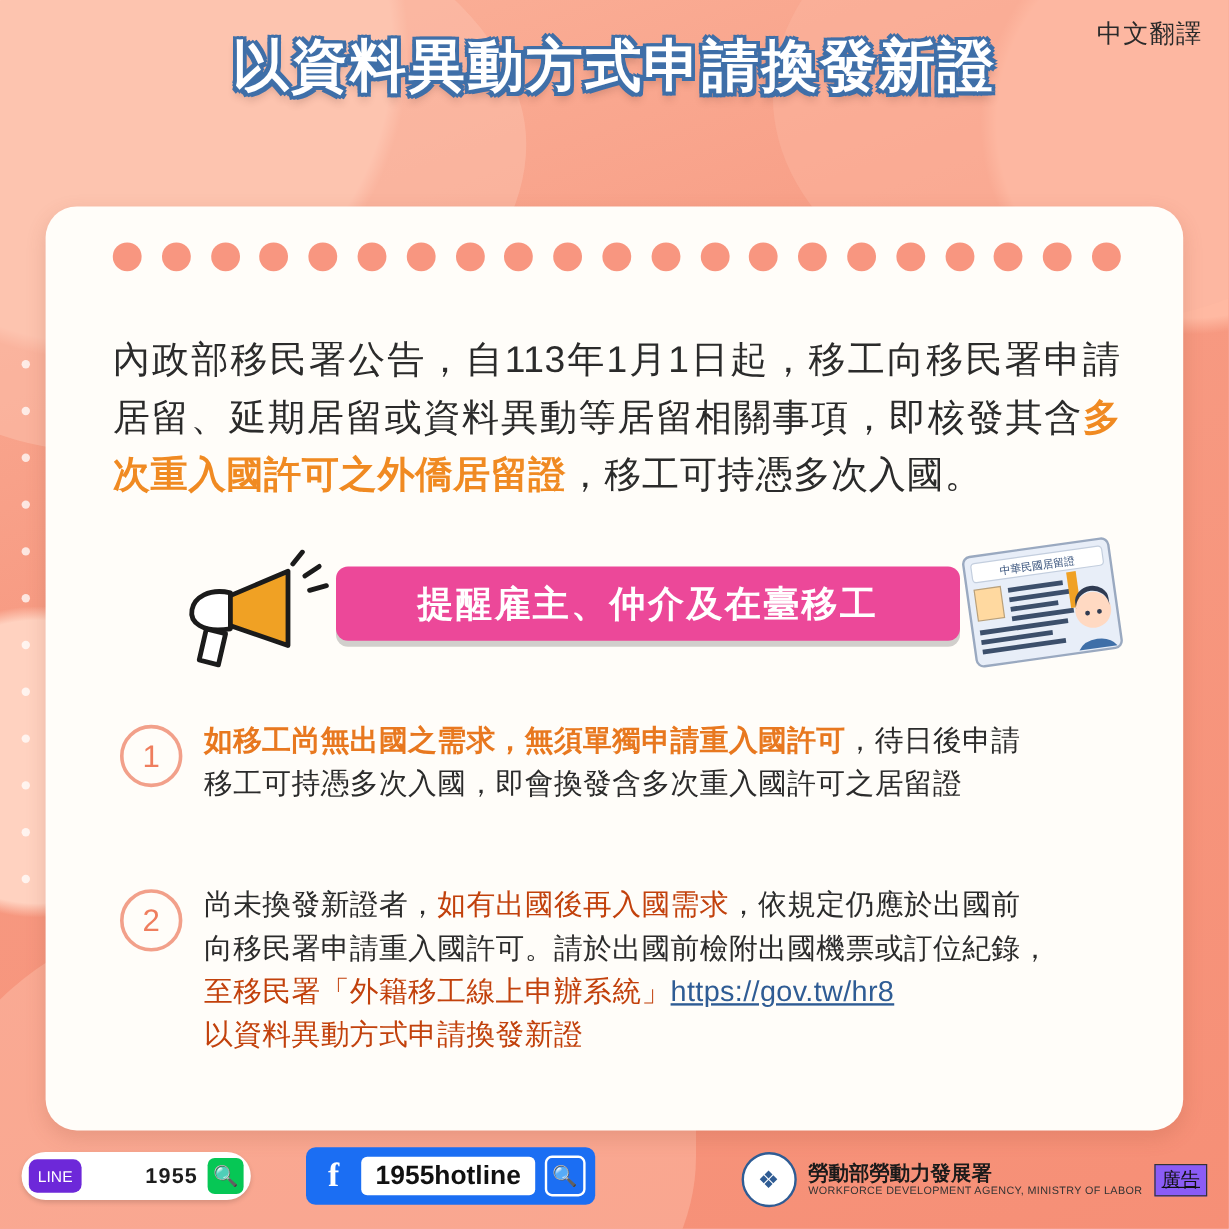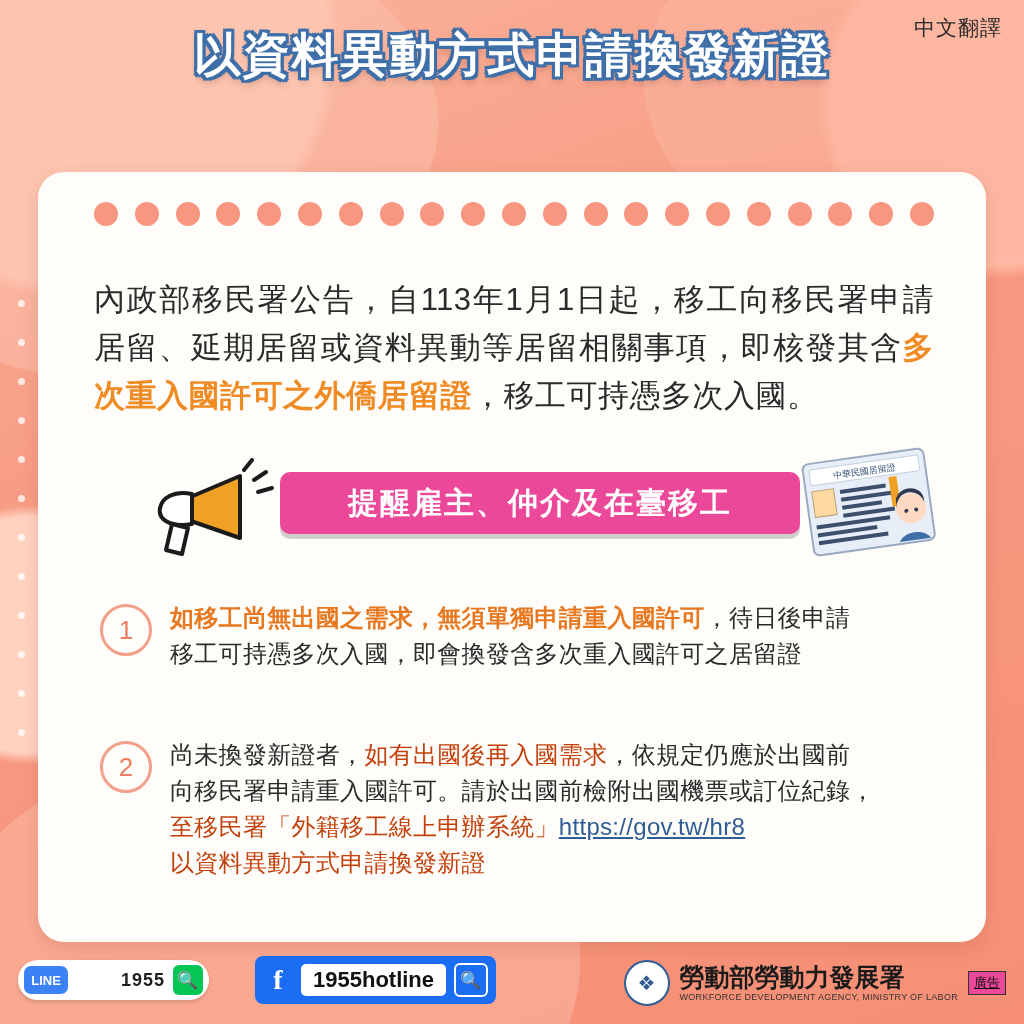--- a/index.html
+++ b/index.html
@@ -237,24 +237,24 @@
     display: flex;
     align-items: center;
     padding: 0 6px 0 6px;
     gap: 8px;
     box-shadow: 0 2px 4px rgba(0,0,0,.15);
   }
   .line-badge {
     width: 44px;
     height: 28px;
     border-radius: 7px;
-    background: #3b82f6;
+    background: #6d28d9;
     color: #fff;
     font-size: 13px;
-    font-weight: bold;
+    font-weight: normal;
     display: flex;
     align-items: center;
     justify-content: center;
   }
   .pill-text {
     font-size: 18px;
     font-weight: bold;
     color: #1d1d1d;
     letter-spacing: 1px;
     margin-left: 45px;
@@ -327,36 +327,36 @@
     border-radius: 50%;
     background: #fff;
     border: 2px solid #2f5c94;
     display: flex;
     align-items: center;
     justify-content: center;
     color: #2f5c94;
     font-size: 20px;
   }
   .ministry-name {
-    font-size: 25px;
+    font-size: 17px;
     font-weight: bold;
     color: #1a1a1a;
     line-height: 1.1;
   }
   .ministry-en {
     font-size: 9px;
     color: #333;
     letter-spacing: .3px;
   }
   .ad-box {
     border: 1px solid #333;
-    font-size: 13px;
+    font-size: 16px;
     padding: 2px 5px;
     color: #111;
-    background: #ec4899;
+    background: #8b5cf6;
     text-decoration: underline;
   }
 </style>
 </head>
 <body>
 
 <div class="bg">
   <div class="bg-swoosh"></div>
   <div class="bg-swoosh2"></div>
   <div class="bg-swoosh3"></div>

